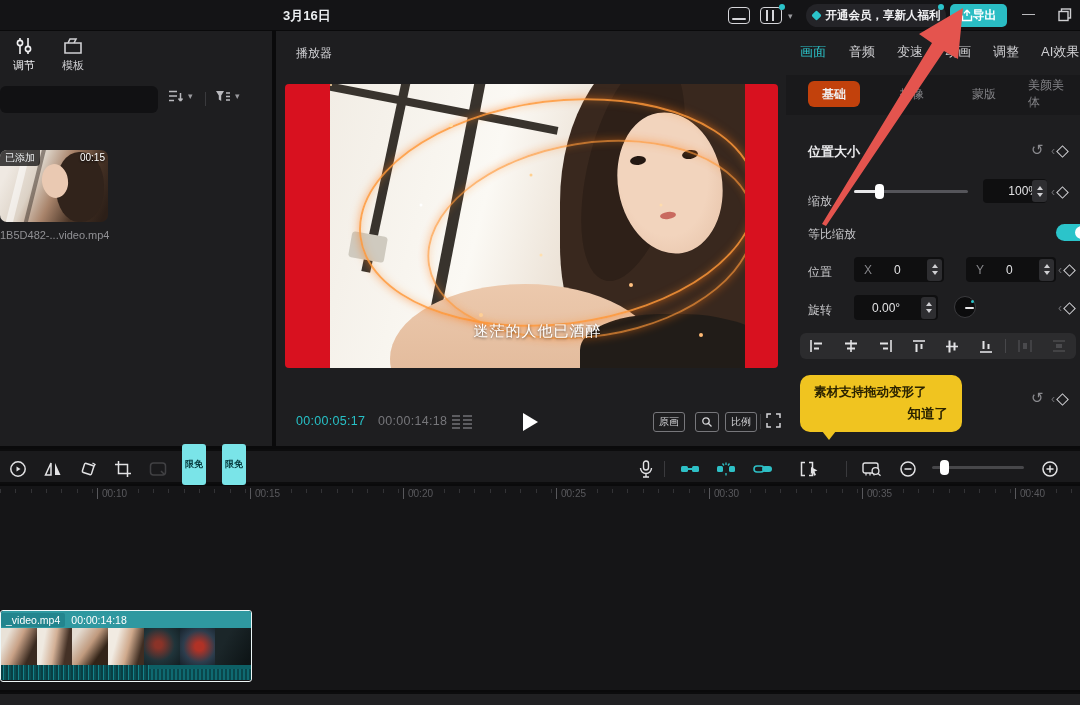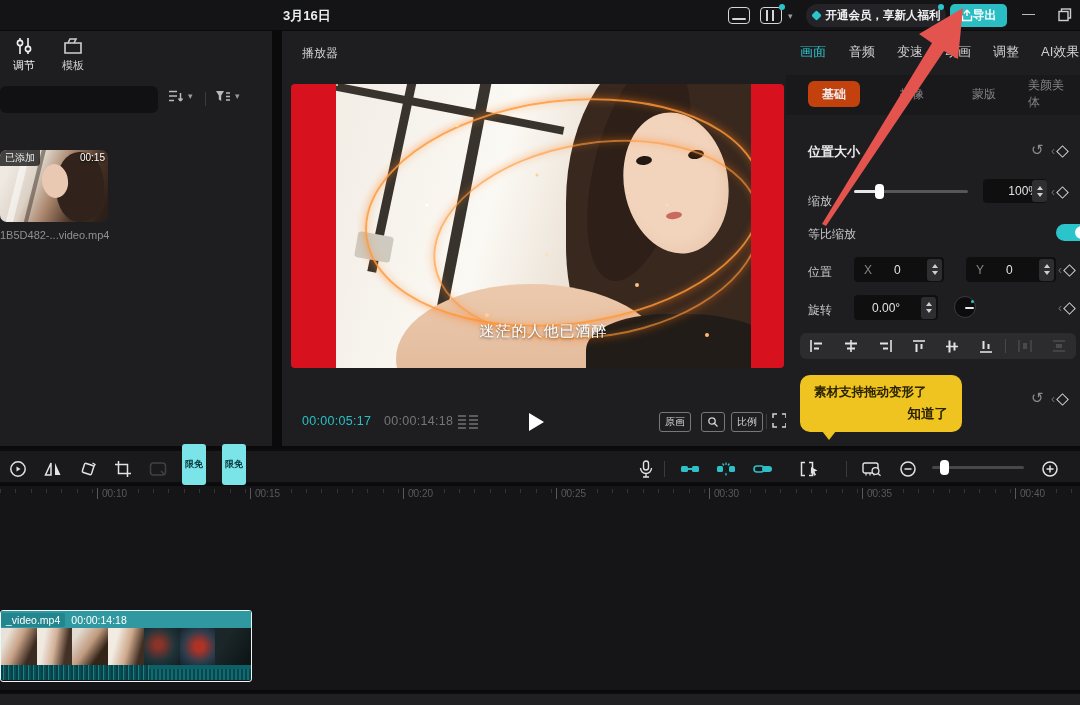--- a/index.html
+++ b/index.html
@@ -21,21 +21,21 @@
   .diamond { width:9px; height:9px; background:#2bc4ca; transform:rotate(45deg) scale(.82); border-radius:2px; }
   .member-txt { font-size:11.5px; color:#f2f2f4; font-weight:bold; }
   .export-btn { left:950px; top:4px; width:57px; height:23px; background:#2abdc4; border-radius:5px;
     display:flex; align-items:center; justify-content:center; gap:0; cursor:pointer; }
   .export-txt { font-size:12px; color:#fff; font-weight:bold; }
   .win-btn { top:6px; color:#cfcfd2; font-size:13px; }
 
   
   .panel { background:#1e1e20; }
   .left-panel  { left:0; top:31px; width:272px; height:415px; }
-  .mid-panel   { left:282px; top:31px; width:582px; height:415px;text-decoration:underline; }
+  .mid-panel   { left:276px; top:31px; width:582px; height:415px;text-decoration:underline; }
   .right-panel { left:786px; top:31px; width:294px; height:415px; overflow:hidden; }
 
   
   .lp-tab { top:6px; width:48px; text-align:center; color:#cfcfd2; cursor:pointer; }
   .lp-tab .lbl { font-size:11px; display:block; margin-top:3px; }
   .lp-tab.active { color:#f2f2f4; }
   .search-box { left:0; top:55px; width:158px; height:27px; background:#111113; border-radius:6px; border:none;
     color:#ddd; font-size:12px; padding:0 8px; outline:none; }
   .sf-group { top:58px; display:flex; align-items:center; gap:4px; color:#b9b9bd; }
   .media-thumb { left:0; top:119px; width:108px; height:72px; border-radius:7px; overflow:hidden;

